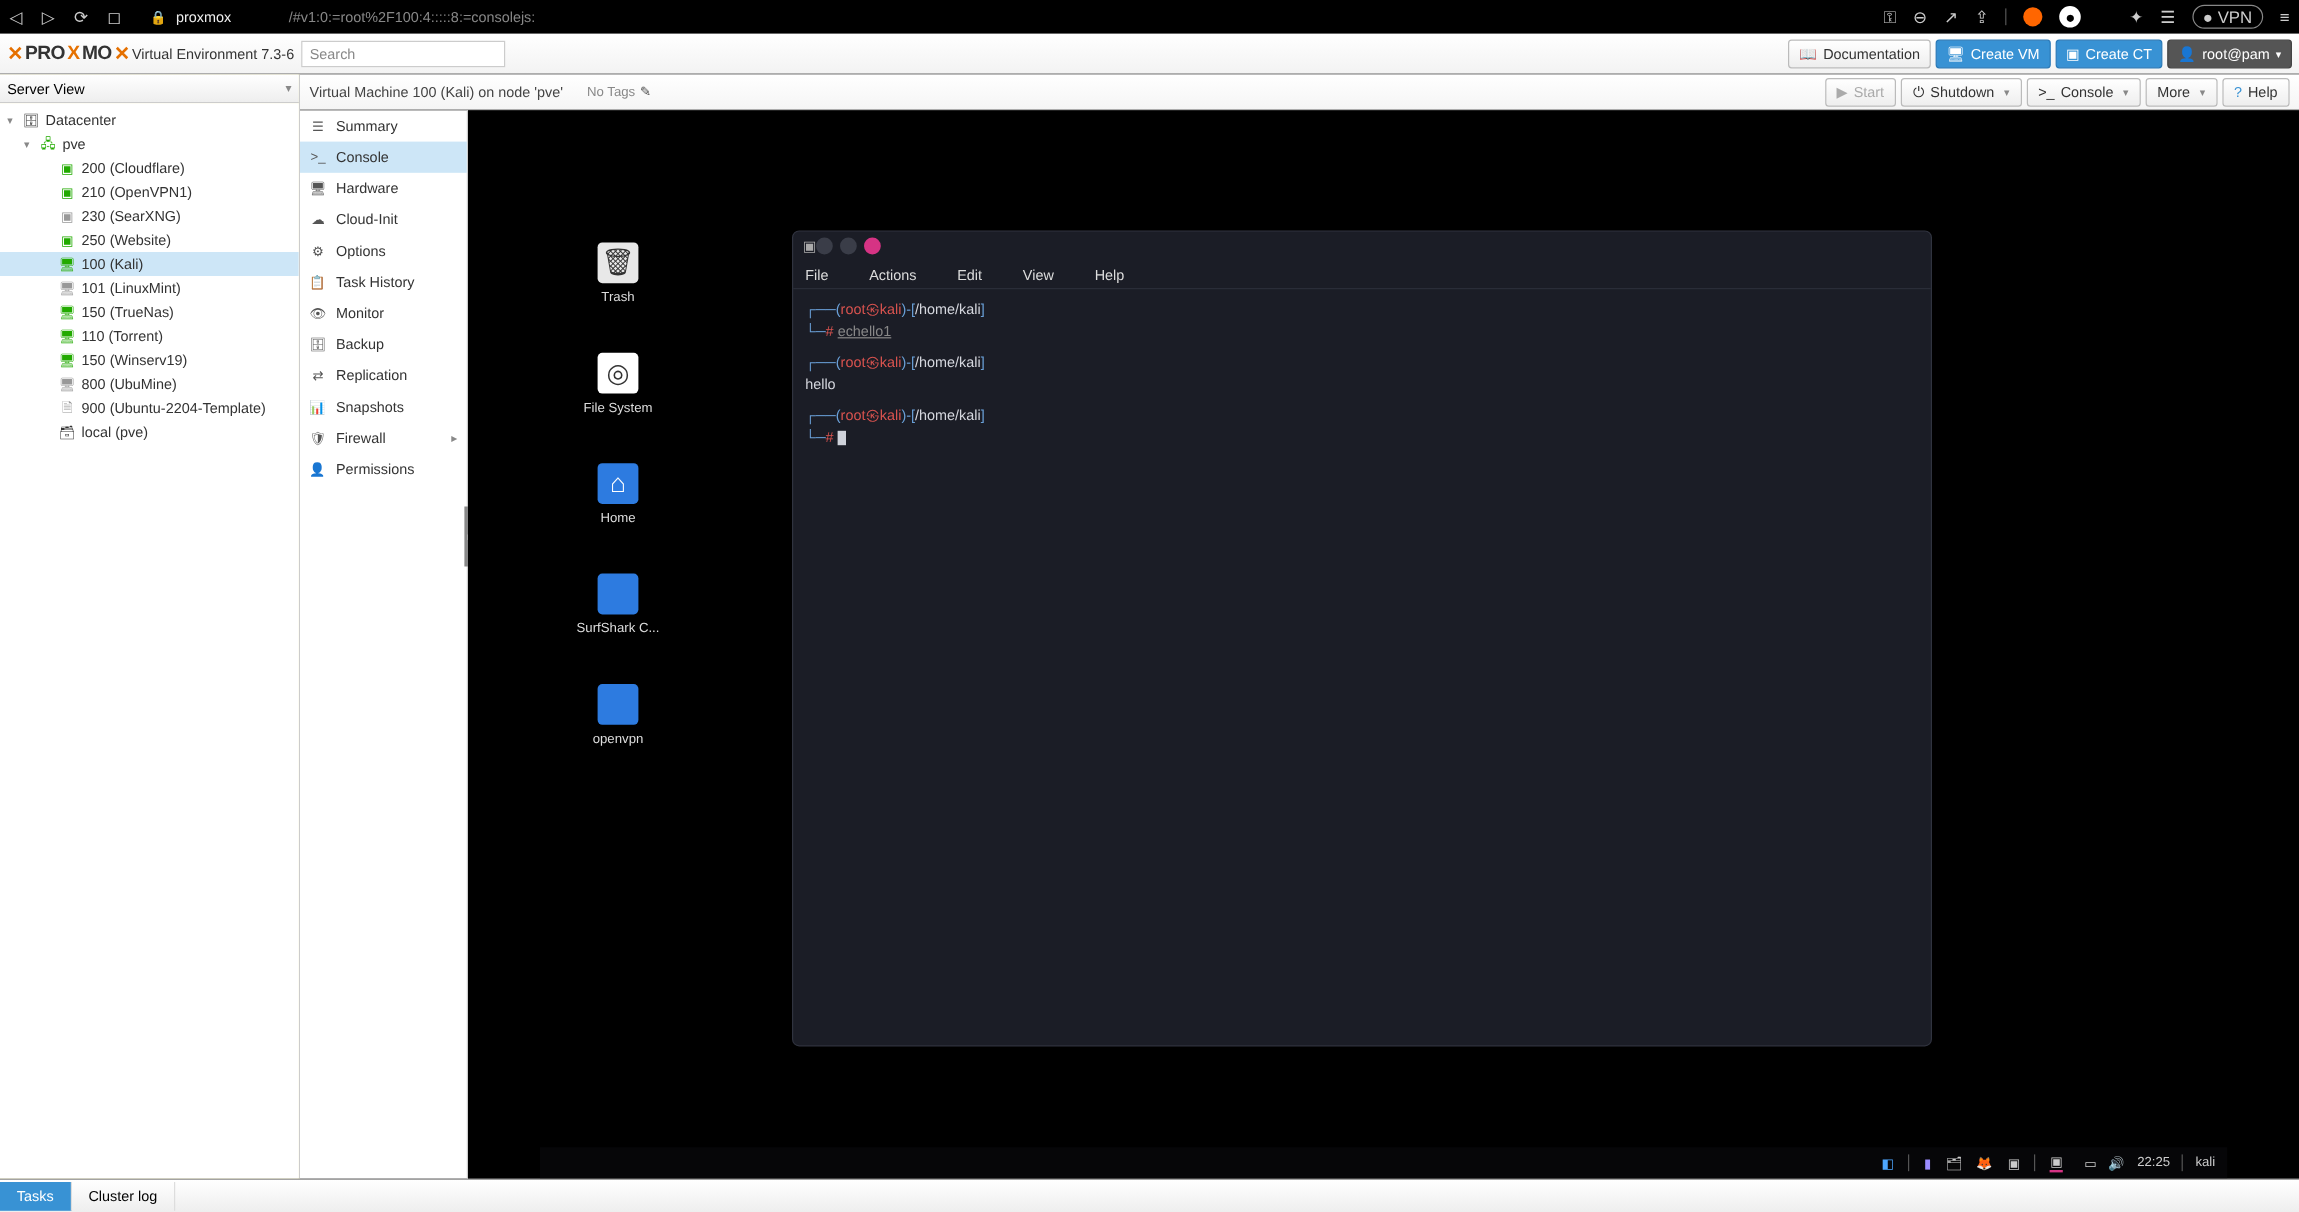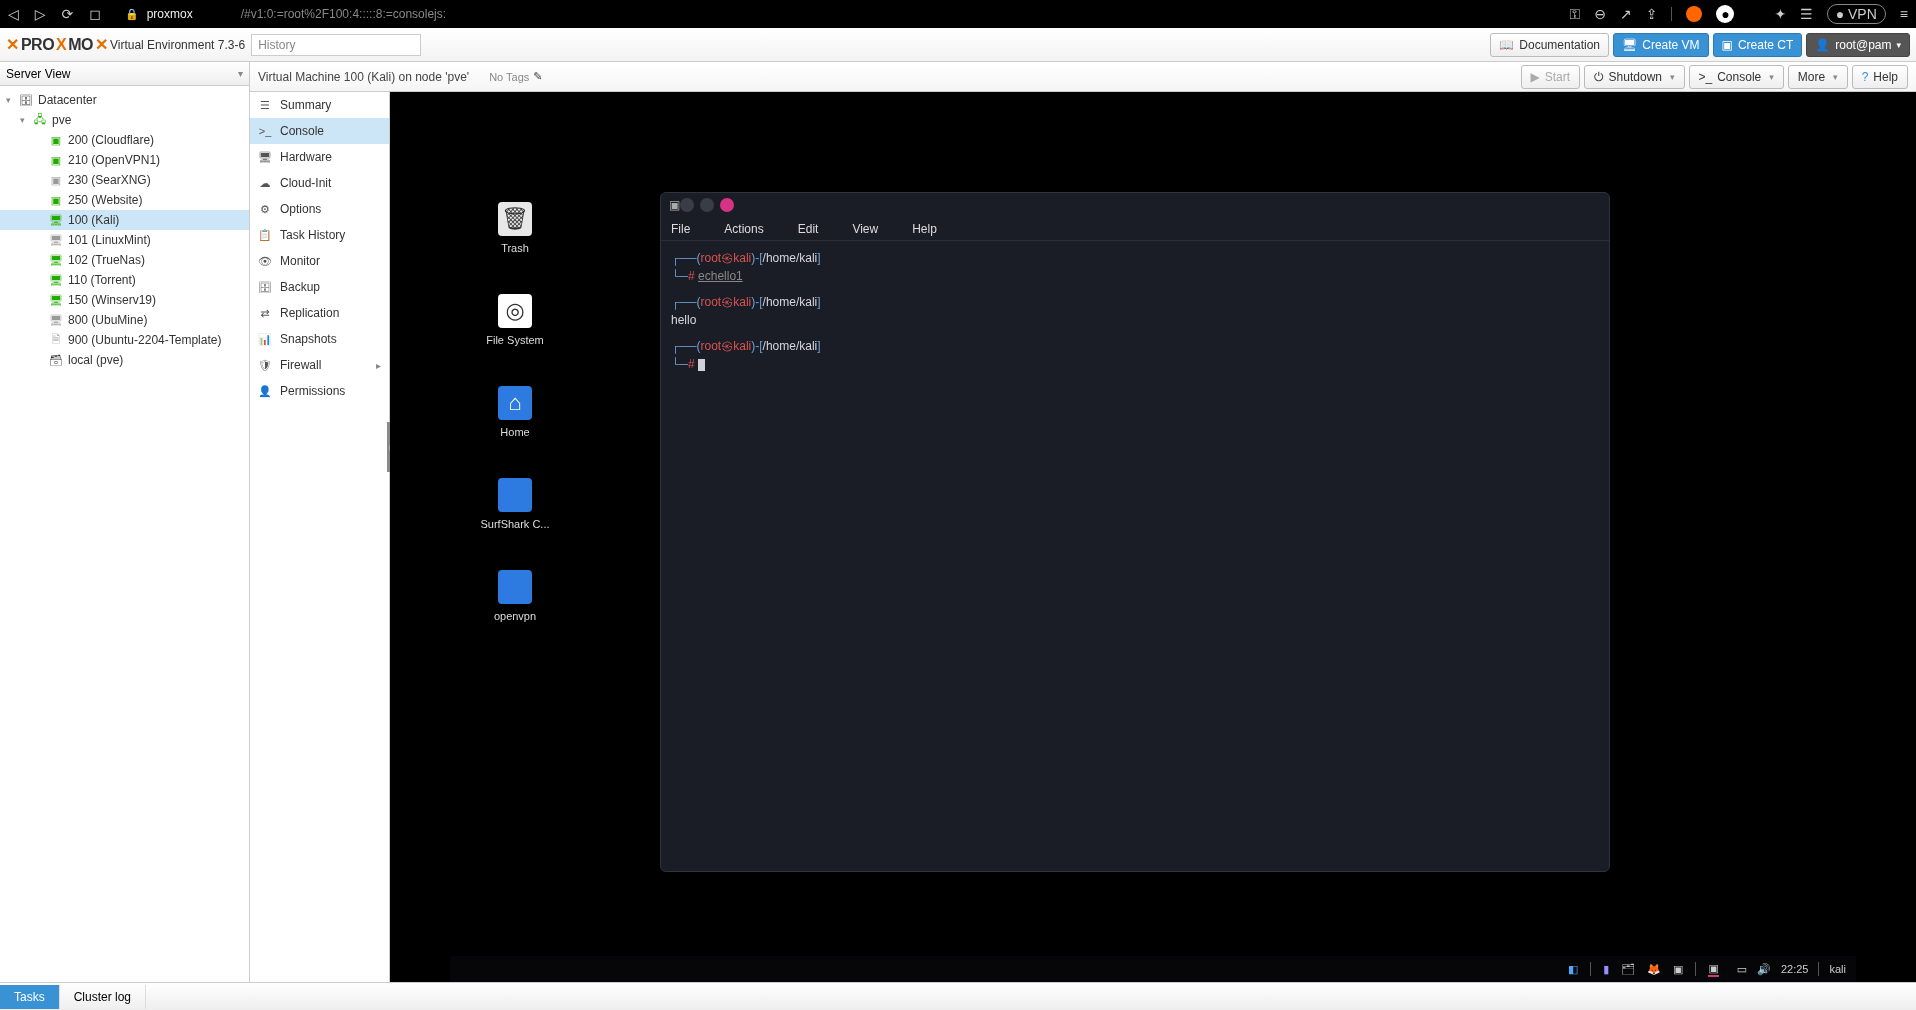--- a/index.html
+++ b/index.html
@@ -140,21 +140,21 @@
 <div class="pve-header">
   <div class="pve-logo">
     <span class="x1">✕</span>
       <span class="p"> PRO</span>
       <span class="x1">X</span>
       <span class="p">MO</span>
       <span class="o2">✕</span>
   </div>
   <span class="pve-version">Virtual Environment 7.3-6</span>
   <div class="pve-search">
-      <span>History</span>
+      <span>Search</span>
     </div>
   <div class="spacer"></div>
   <div class="pve-btn">
       <span>📖</span>
       <span>Documentation</span>
     </div>
   <div class="pve-btn blue">
       <span>🖥</span>
       <span>Create VM</span>
     </div>
@@ -207,21 +207,21 @@
           <div class="tree-item ind2 selected">
             <span class="ico" style="color:#2a0;">🖥</span>
             <span>100 (Kali)</span>
           </div>
           <div class="tree-item ind2">
             <span class="ico" style="color:#999;">🖥</span>
             <span>101 (LinuxMint)</span>
           </div>
           <div class="tree-item ind2">
             <span class="ico" style="color:#2a0;">🖥</span>
-            <span>102 (TrueNas)</span>
+            <span>150 (TrueNas)</span>
           </div>
           <div class="tree-item ind2">
             <span class="ico" style="color:#2a0;">🖥</span>
             <span>110 (Torrent)</span>
           </div>
           <div class="tree-item ind2">
             <span class="ico" style="color:#2a0;">🖥</span>
             <span>150 (Winserv19)</span>
           </div>
           <div class="tree-item ind2">

